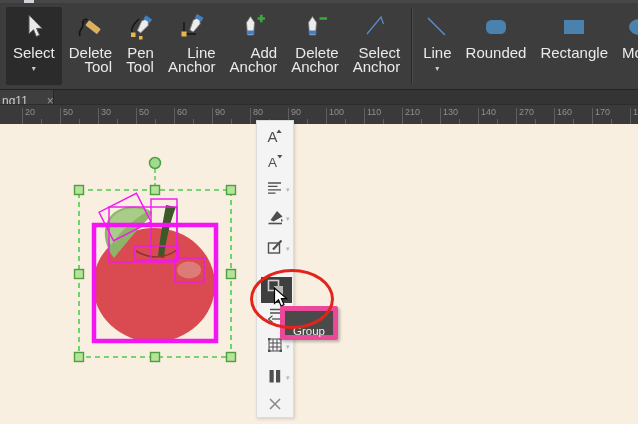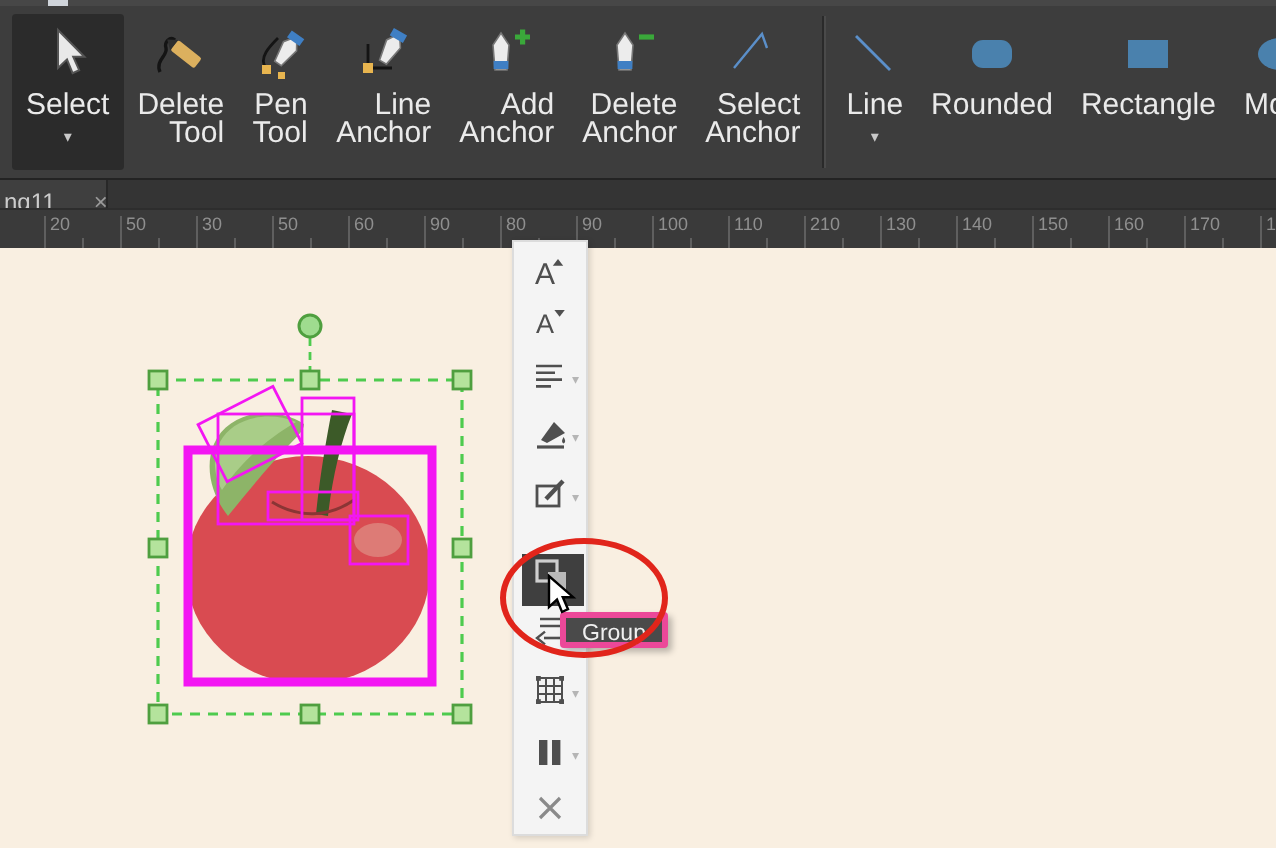--- a/index.html
+++ b/index.html
@@ -52,22 +52,22 @@
   .pi-fill-color    { top:86px; }
   .pi-stroke-color  { top:116px; }
   .pi-group  { top:156px; left:4px; width:31px; height:26px; background:#3f3f3f; padding-left:5px; }
   .pi-arrange { top:184px; }
   .pi-grid    { top:214px; }
   .pi-columns { top:245px; }
   .pi-close   { top:273px; }
 
   
   .tooltip { position:absolute; left:280px; top:306px; height:18px; background:#4a4a4a;
-             border:3px solid #ec4899; border-radius:2px; color:#f0f0f0; font-size:11.5px;
-             line-height:16px; padding:0 8px; box-shadow:2px 2px 3px rgba(0,0,0,.25); }
+             border:5px solid #ec4899; border-radius:2px; color:#f0f0f0; font-size:11.5px;
+             line-height:16px; padding:12px 8px; box-shadow:2px 2px 3px rgba(0,0,0,.25); }
   .red-annotation { position:absolute; left:250px; top:269px; width:84px; height:60px;
                     border:3px solid #e1251b; border-radius:50%; pointer-events:none; }
   .mouse-cursor { position:absolute; left:273px; top:287px; pointer-events:none; }
 </style>
 </head>
 <body>
 
 <div class="toolbar" id="toolbar">
     <div class="tool active">
       <div class="ticon"><svg width="28" height="28" viewBox="0 0 28 28">
@@ -233,21 +233,21 @@
     <div class="rtick-major" style="left:402px"></div>
     <span class="rlabel" style="left:405px">210</span>
     <div class="rtick-minor" style="left:421px"></div>
     <div class="rtick-major" style="left:440px"></div>
     <span class="rlabel" style="left:443px">130</span>
     <div class="rtick-minor" style="left:459px"></div>
     <div class="rtick-major" style="left:478px"></div>
     <span class="rlabel" style="left:481px">140</span>
     <div class="rtick-minor" style="left:497px"></div>
     <div class="rtick-major" style="left:516px"></div>
-    <span class="rlabel" style="left:519px">150</span>
+    <span class="rlabel" style="left:519px">270</span>
     <div class="rtick-minor" style="left:535px"></div>
     <div class="rtick-major" style="left:554px"></div>
     <span class="rlabel" style="left:557px">160</span>
     <div class="rtick-minor" style="left:573px"></div>
     <div class="rtick-major" style="left:592px"></div>
     <span class="rlabel" style="left:595px">170</span>
     <div class="rtick-minor" style="left:611px"></div>
     <div class="rtick-major" style="left:630px"></div>
     <span class="rlabel" style="left:633px">180</span>
   </div>

